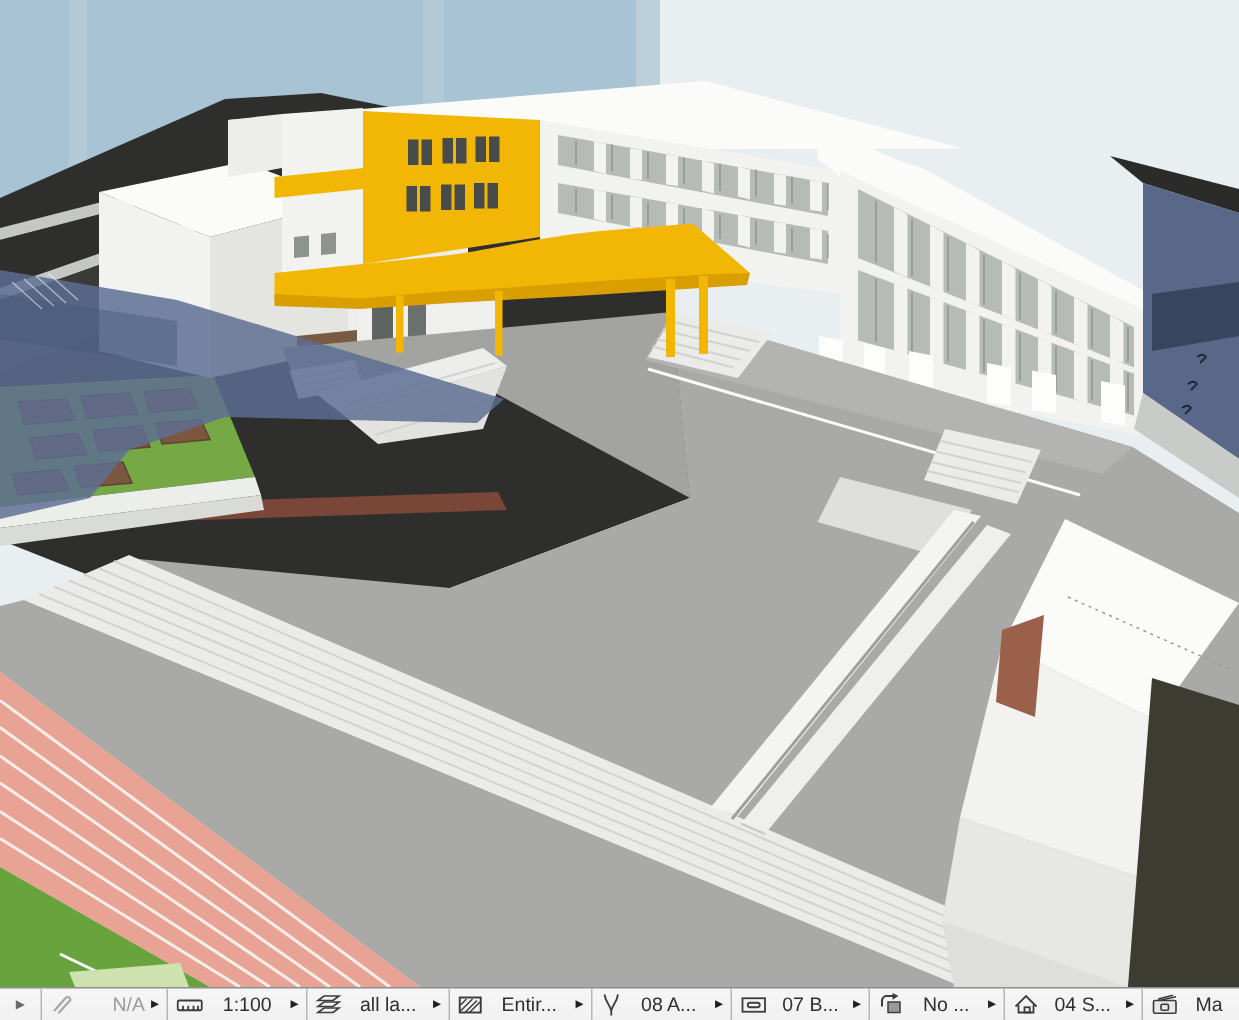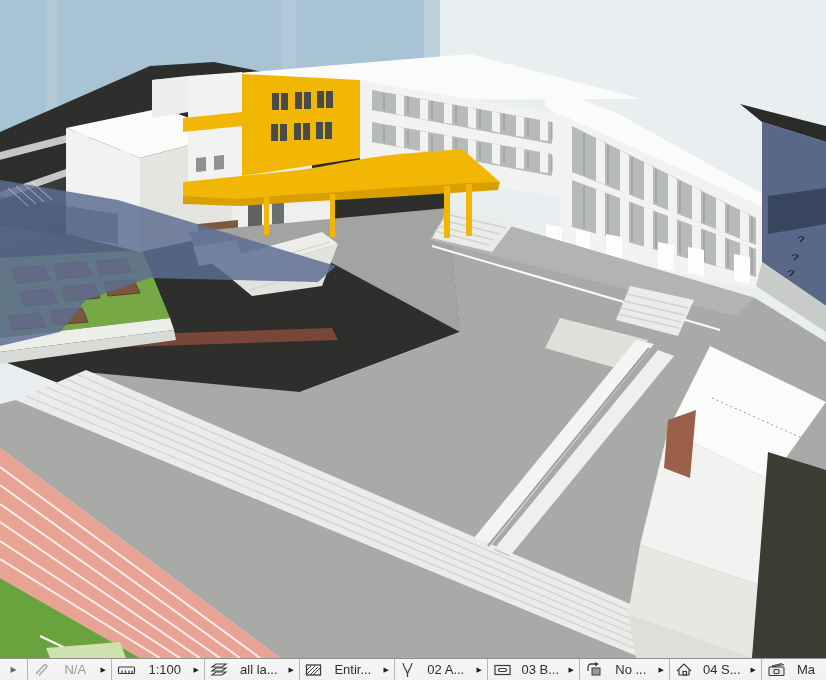--- a/index.html
+++ b/index.html
@@ -28,21 +28,21 @@
   .statusbar{position:absolute;left:0;bottom:0;width:826px;height:22px;
     display:flex;align-items:stretch;box-sizing:border-box;
     background:linear-gradient(#f6f6f6,var(--statusbar-bg));
     border-top:1px solid #8f8f8f;}
   .qo{display:flex;align-items:center;padding:0 5px;gap:4px;
       border-right:1px solid #b6b6b6;box-sizing:border-box;cursor:default;
       overflow:hidden;flex:0 0 auto;}
   .qo .qicon{display:flex;align-items:center;flex:0 0 auto;}
   .qo .qlabel{font-size:13px;color:var(--statusbar-text);white-space:nowrap;
       flex:1 1 auto;text-align:center;}
-  .qo .qlabel.disabled{color:var(--statusbar-disabled-text);}
+  .qo .qlabel.disabled{color:var(--statusbar-disabled-text);text-align:right;}
   .qo .qarrow{font-size:7px;color:#1f1f1f;flex:0 0 auto;line-height:1;}
   .qo-expander{width:28px;justify-content:center;}
   .qo-expander .qarrow{color:#6b6b6b;font-size:8px;}
   .qo-last{border-right:none;flex:1 1 auto;}
 </style>
 </head>
 <body>
 
 <div class="app">
 
@@ -338,34 +338,34 @@
   <div class="qo" style="width:93px">
     <span class="qicon">
       <svg width="15" height="16" viewBox="0 0 15 16">
             <g stroke="#3c3c3c" stroke-width="1.2" fill="none">
         <path d="M3,1 C4,7 7,8 7.5,12"></path>
               <path d="M12,1 C11,7 8,8 7.5,12"></path>
               <path d="M7.5,12 V15"></path>
             </g>
           </svg>
     </span>
-    <span class="qlabel">02 A...</span>
+    <span class="qlabel">08 A...</span>
     <span class="qarrow">▶</span>
   </div>
 
   <div class="qo" style="width:92px">
     <span class="qicon">
       <svg width="19" height="14" viewBox="0 0 19 14">
             <g stroke="#3c3c3c" stroke-width="1.2" fill="none">
         <rect x="2" y="2.5" width="15" height="9"></rect>
               <rect x="5.5" y="5.5" width="8" height="3" rx="1.5"></rect>
             </g>
           </svg>
     </span>
-    <span class="qlabel">03 B...</span>
+    <span class="qlabel">07 B...</span>
     <span class="qarrow">▶</span>
   </div>
 
   <div class="qo" style="width:90px">
     <span class="qicon">
       <svg width="18" height="15" viewBox="0 0 18 15">
         <rect x="7" y="6" width="8" height="7" fill="#9a9a9a" stroke="#3c3c3c" stroke-width="1"></rect>
         <path d="M3,9 V5 a3,3 0 0 1 3,-3 h5" fill="none" stroke="#3c3c3c" stroke-width="1.3"></path>
         <polygon points="10,0 14,2 10,4.5" fill="#3c3c3c"></polygon>
           </svg>

